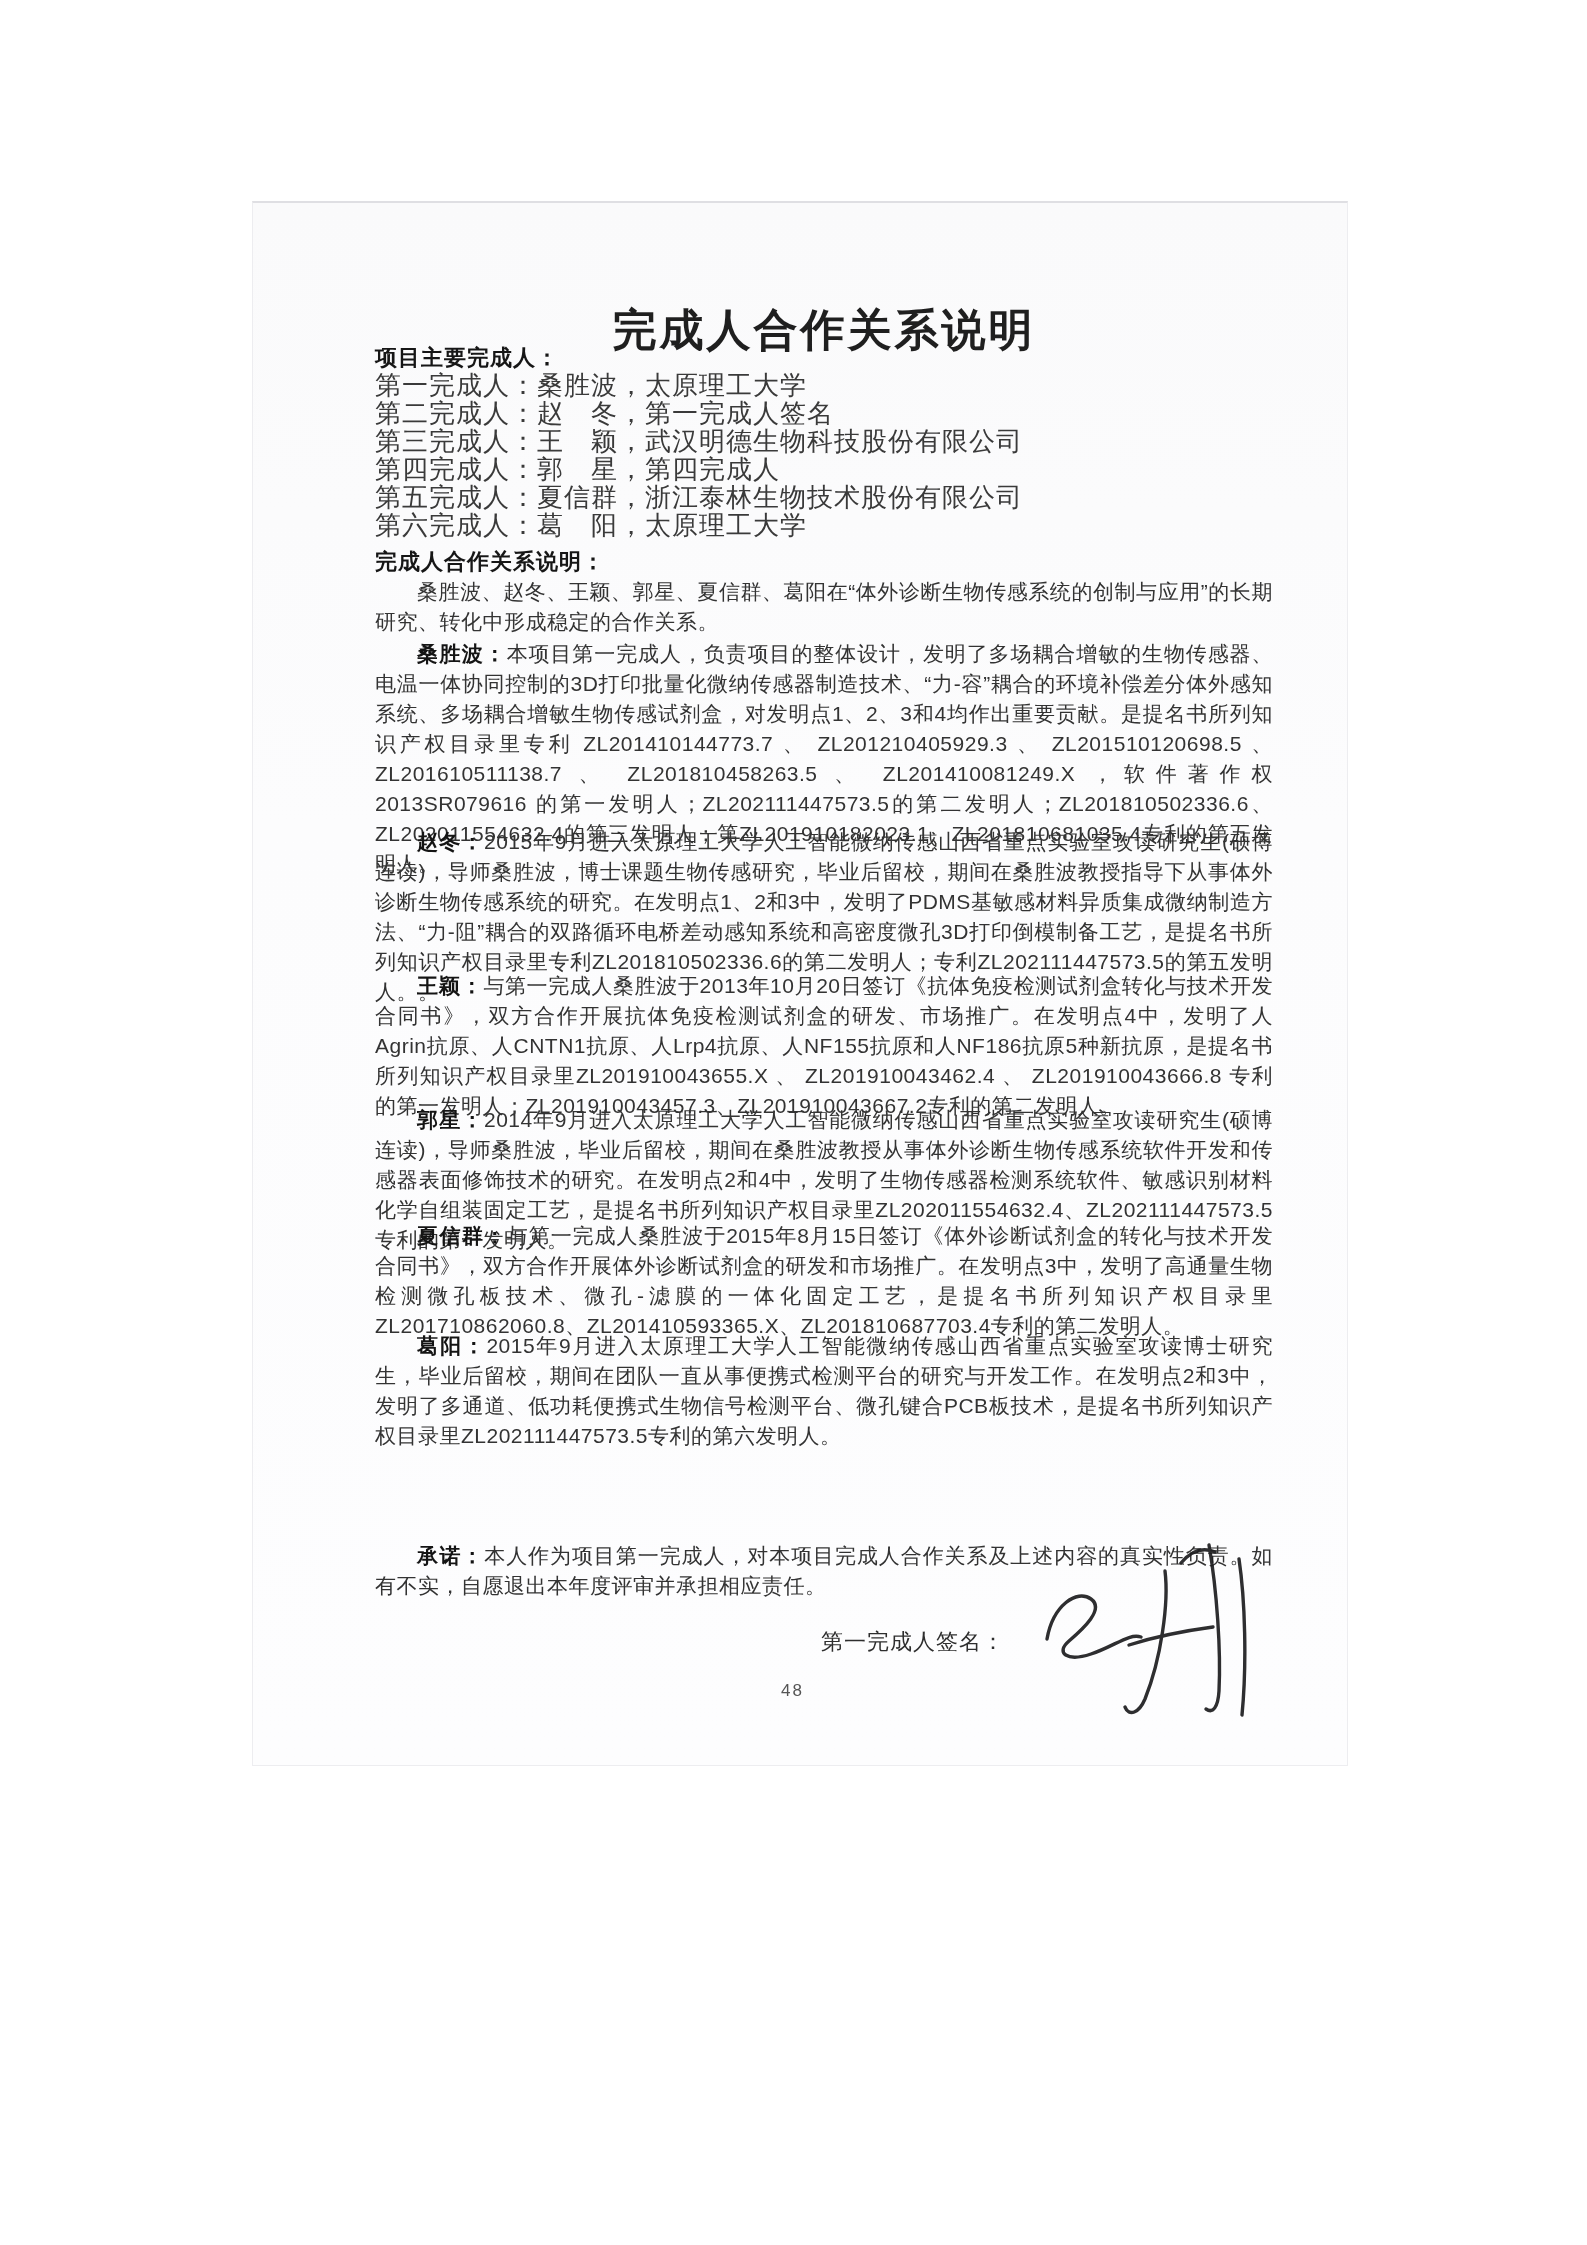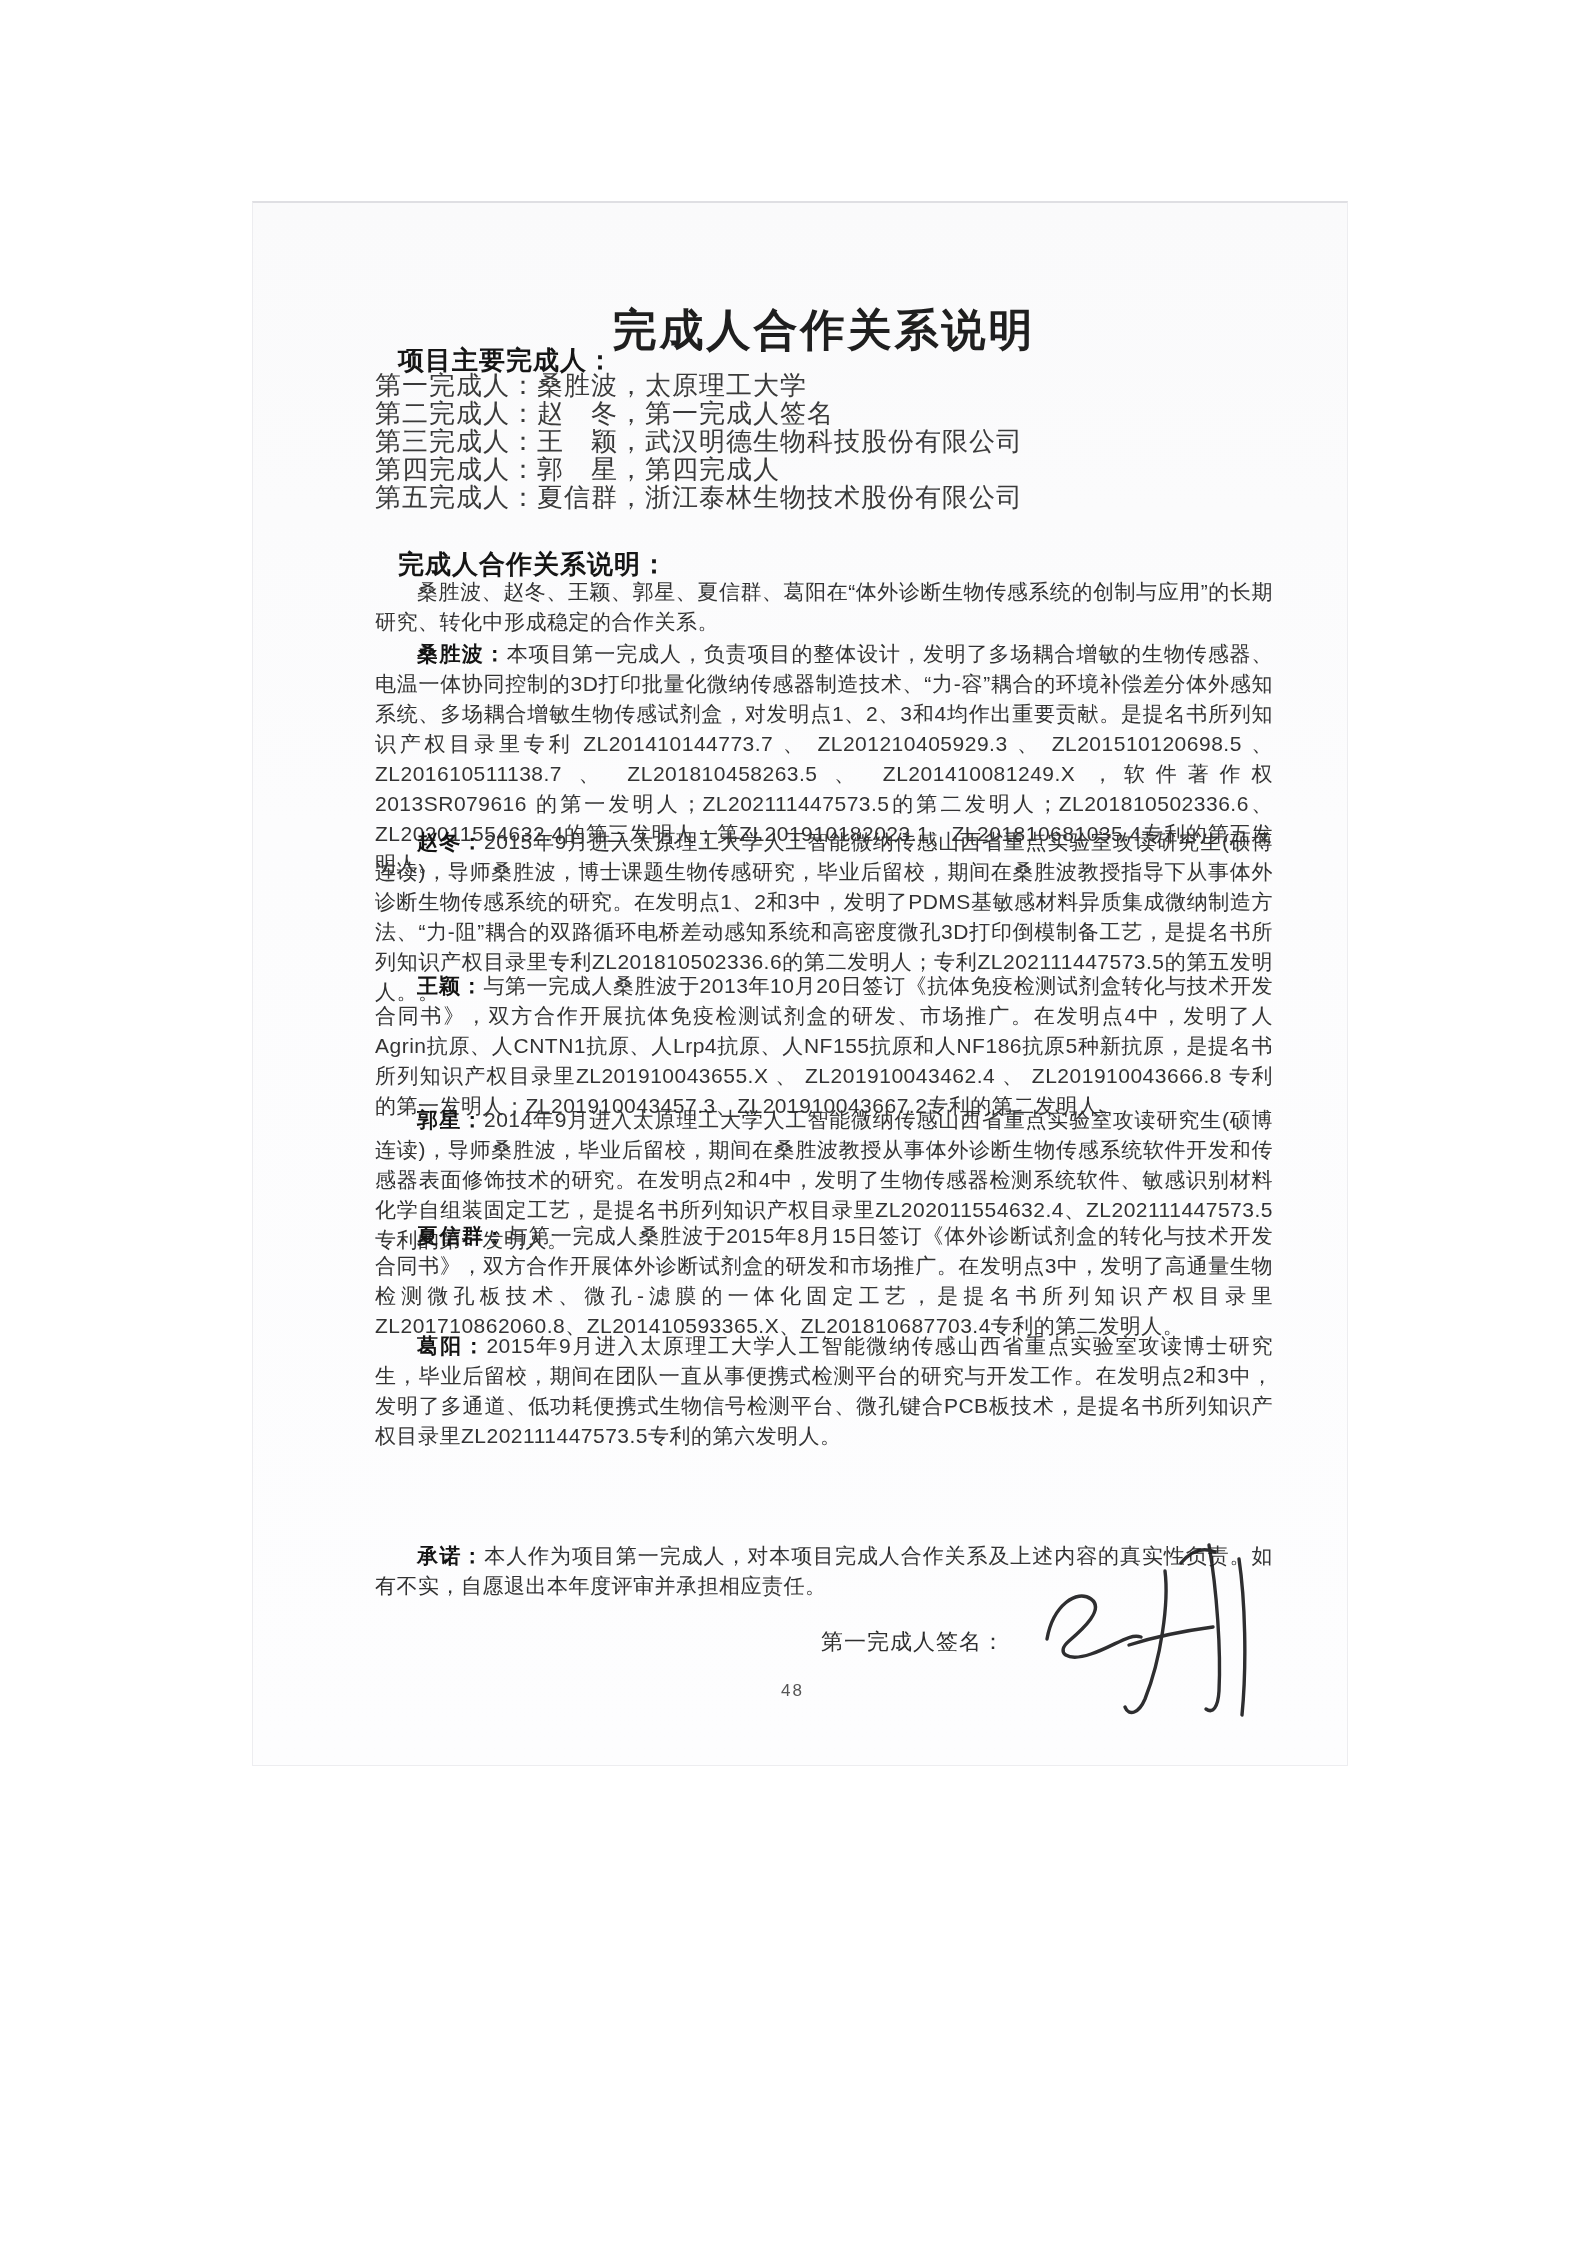--- a/index.html
+++ b/index.html
@@ -15,21 +15,21 @@
     background:linear-gradient(180deg,#fafafb 0%,#fcfcfd 40%,#fdfdfe 100%);
     border:1px solid #ededf0;border-top:2px solid #dfdfe3;
   }
   .doc-title{
     position:absolute;left:122px;top:98px;width:898px;
     text-align:center;font-size:44px;font-weight:bold;letter-spacing:3px;
     color:#1f1f1f;
   }
   .h-bold{
     position:absolute;left:122px;width:898px;
-    font-size:26px;font-weight:bold;color:#161616;letter-spacing:1px;margin-left:23px;
+    font-size:22px;font-weight:bold;color:#161616;letter-spacing:1px;
   }
   .completer-list{
     position:absolute;left:122px;top:168px;width:898px;
     font-size:26px;line-height:28px;color:#3a3a3a;letter-spacing:1px;
   }
   .completer-list .row{white-space:pre;}
   .para{
     position:absolute;left:122px;width:898px;margin:0;
     font-size:21px;line-height:30px;color:#333333;
     text-align:justify;text-indent:2em;letter-spacing:0.5px;
@@ -55,20 +55,21 @@
   <div class="doc-title">完成人合作关系说明</div>
 
   <div class="h-bold" style="top:140px;">项目主要完成人：</div>
 
   <div class="completer-list">
     <div class="row">第一完成人：桑胜波，太原理工大学</div>
     <div class="row">第二完成人：赵　冬，第一完成人签名</div>
     <div class="row">第三完成人：王　颖，武汉明德生物科技股份有限公司</div>
     <div class="row">第四完成人：郭　星，第四完成人</div>
     <div class="row">第五完成人：夏信群，浙江泰林生物技术股份有限公司</div>
+    <div class="row">第六完成人：葛　阳，太原理工大学</div>
   </div>
 
   <div class="h-bold" style="top:344px;">完成人合作关系说明：</div>
 
   <p class="para" style="top:374px;">桑胜波、赵冬、王颖、郭星、夏信群、葛阳在“体外诊断生物传感系统的创制与应用”的长期研究、转化中形成稳定的合作关系。</p>
 
   <p class="para" style="top:436px;"><b>桑胜波：</b><span>本项目第一完成人，负责项目的整体设计，发明了多场耦合增敏的生物传感器、电温一体协同控制的3D打印批量化微纳传感器制造技术、“力-容”耦合的环境补偿差分体外感知系统、多场耦合增敏生物传感试剂盒，对发明点1、2、3和4均作出重要贡献。是提名书所列知识产权目录里专利 ZL201410144773.7 、 ZL201210405929.3 、 ZL201510120698.5 、 ZL201610511138.7 、 ZL201810458263.5 、 ZL201410081249.X ，软件著作权 2013SR079616 的第一发明人；ZL202111447573.5的第二发明人；ZL201810502336.6、ZL202011554632.4的第三发明人；第ZL201910182023.1、ZL201810681035.4专利的第五发明人。</span></p>
 
   <p class="para" style="top:624px;"><b>赵冬：</b><span>2015年9月进入太原理工大学人工智能微纳传感山西省重点实验室攻读研究生(硕博连读)，导师桑胜波，博士课题生物传感研究，毕业后留校，期间在桑胜波教授指导下从事体外诊断生物传感系统的研究。在发明点1、2和3中，发明了PDMS基敏感材料异质集成微纳制造方法、“力-阻”耦合的双路循环电桥差动感知系统和高密度微孔3D打印倒模制备工艺，是提名书所列知识产权目录里专利ZL201810502336.6的第二发明人；专利ZL202111447573.5的第五发明人。。</span></p>
 

